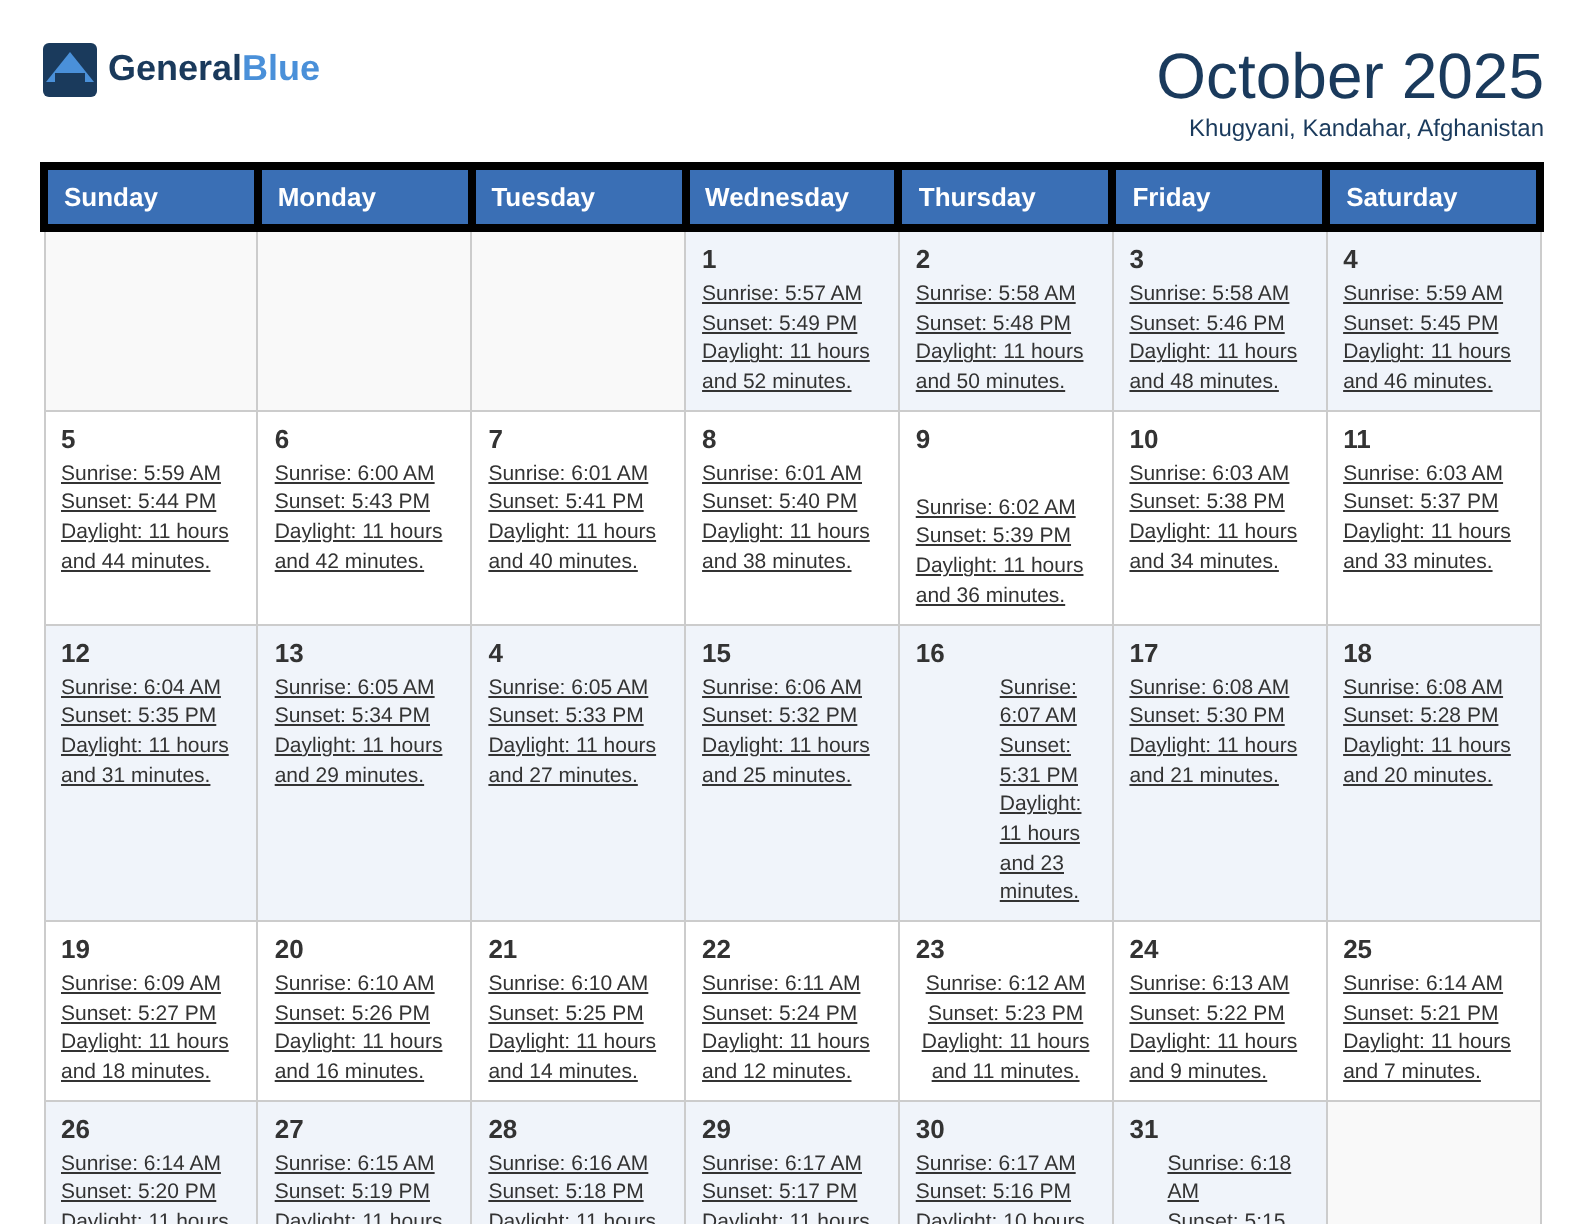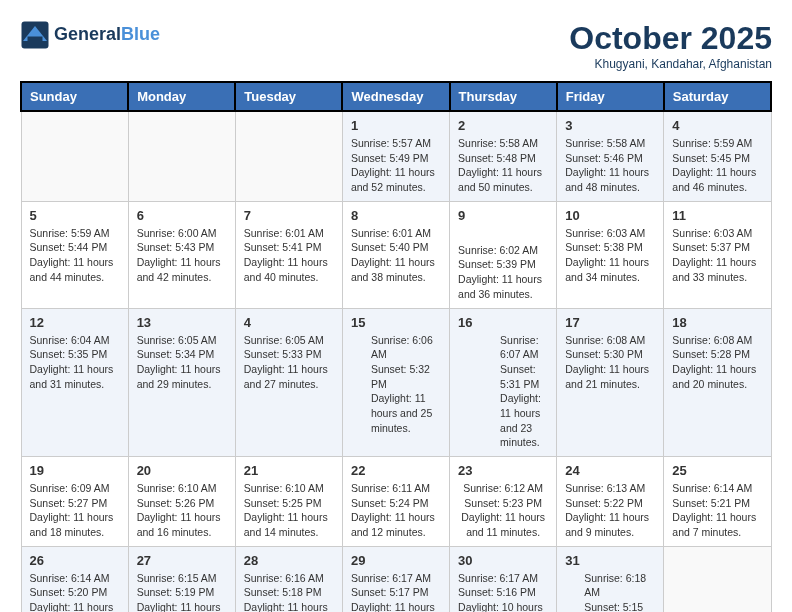--- a/index.html
+++ b/index.html
@@ -33,38 +33,38 @@
       width: 30px;
       height: 30px;
       margin-right: 4px;
     }
     .title-block {
       text-align: right;
     }
     .month-title {
       font-size: 32px;
       color: #1a3a5c;
-      font-weight: bold;
+      font-weight: normal;
     }
     .location-title {
       font-size: 12px;
       color: #1a3a5c;
     }
     table {
       width: 100%;
       border-collapse: collapse;
     }
     thead tr th {
       background-color: #3a6fb5;
       color: #fff;
       text-align: left;
       padding: 6px 8px;
       font-size: 13px;
       font-weight: bold;
-      border: 2px solid #000000;
+      border: 4px solid #000000;
     }
     tbody tr td {
       vertical-align: top;
       padding: 6px 8px;
       border: 1px solid #ccc;
       font-size: 11px;
       color: #333;
       width: calc(100% / 7);
       background: #fff;
       min-height: 80px;
@@ -78,20 +78,21 @@
     .day-num {
       font-size: 13px;
       font-weight: bold;
       color: #333;
       margin-bottom: 3px;
     }
     .day-info {
       font-size: 10.5px;
       color: #333;
       line-height: 1.4;
+      text-decoration: underline;
     }
     .empty-cell {
       background: #f9f9f9 !important;
     }
   </style>
 </head>
 <body>
 
 <div class="header">
   <div class="logo">
@@ -210,21 +211,21 @@
 Daylight: 11 hours and 29 minutes.</div>
         </td>
         <td>
           <div class="day-num">4</div>
           <div class="day-info" style="white-space: pre-line;">Sunrise: 6:05 AM
 Sunset: 5:33 PM
 Daylight: 11 hours and 27 minutes.</div>
         </td>
         <td>
           <div class="day-num">15</div>
-          <div class="day-info" style="white-space: pre-line; margin-left: 20px;">Sunrise: 6:06 AM
+          <div class="day-info" style="white-space: pre-line;">Sunrise: 6:06 AM
 Sunset: 5:32 PM
 Daylight: 11 hours and 25 minutes.</div>
         </td>
         <td>
           <div class="day-num">16</div>
           <div class="day-info" style="white-space: pre-line; margin-left: 42px;">Sunrise: 6:07 AM
 Sunset: 5:31 PM
 Daylight: 11 hours and 23 minutes.</div>
         </td>
         <td>

